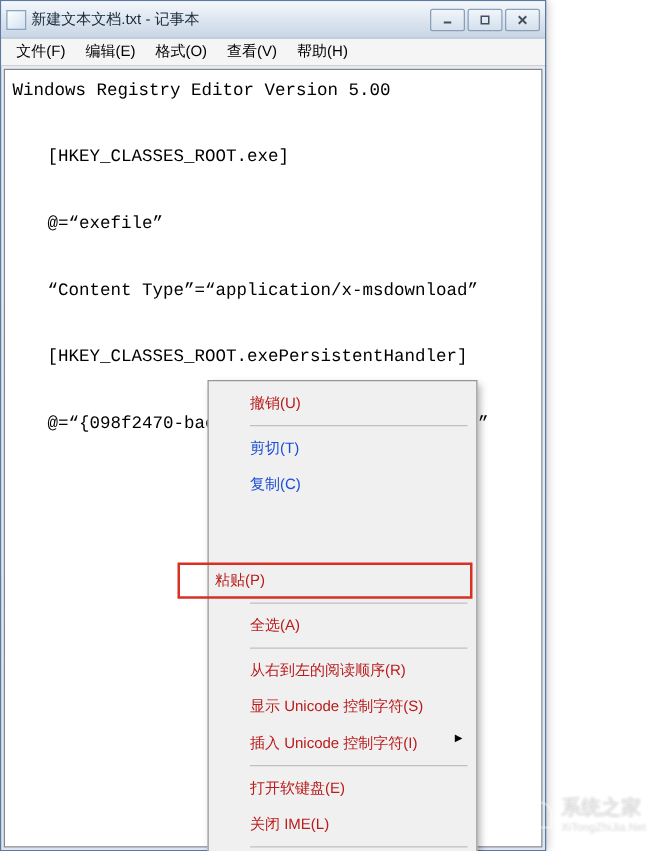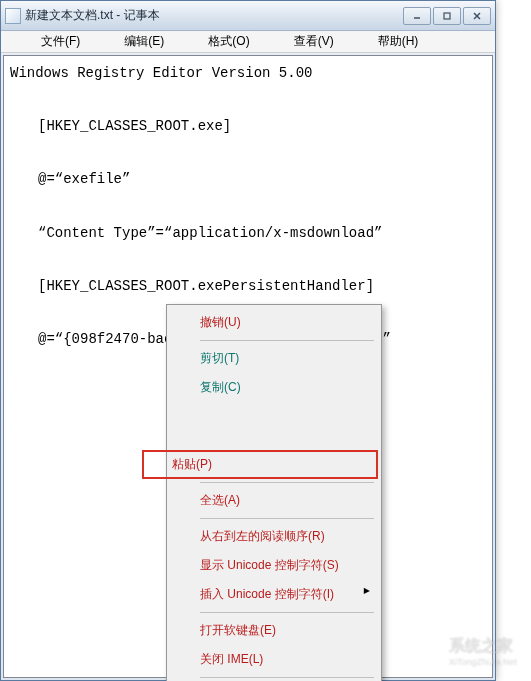--- a/index.html
+++ b/index.html
@@ -6,21 +6,21 @@
     body {
       width: 531px;
       height: 681px;
       font-family: "SimSun", "Microsoft YaHei", sans-serif;
       font-size: 13px;
       background: #fff;
       overflow: hidden;
       position: relative;
     }
     .window {
-      width: 496px;
+      width: 437px;
       height: 681px;
       border: 1px solid #5a7aa0;
       display: flex;
       flex-direction: column;
       background: linear-gradient(to bottom, #e8eef7 0%, #dce5f0 100%);
       box-shadow: 0 0 8px rgba(0,0,0,0.3);
     }
     .titlebar {
       height: 30px;
       background: linear-gradient(to bottom, #f5f8fc 0%, #dde6f0 50%, #c9d6e6 100%);
@@ -65,21 +65,20 @@
       background: #f5f5f5;
       display: flex;
       align-items: center;
       padding: 0 4px;
       border-bottom: 1px solid #d0d0d0;
       font-size: 12px;
     }
     .menu-item {
       padding: 2px 8px;
       cursor: pointer;
-      margin-left: 28px;
     }
     .content-area {
       flex: 1;
       background: #fff;
       border: 1px solid #828790;
       margin: 2px;
       padding: 4px 6px;
       font-family: "SimSun", "Courier New", monospace;
       font-size: 14px;
       line-height: 1.9;
@@ -99,21 +98,21 @@
       padding: 3px;
       font-size: 12px;
     }
     .ctx-item {
       padding: 6px 10px 6px 30px;
       cursor: pointer;
       position: relative;
       color: #b91c1c;
     }
     .ctx-item.disabled {
-      color: #0f766e;
+      color: #1d4ed8;
       cursor: default;
     }
     .ctx-separator {
       height: 1px;
       background: #c0c0c0;
       margin: 3px 4px 3px 30px;
     }
     .ctx-item.has-submenu::after {
       content: "▶";
       position: absolute;

